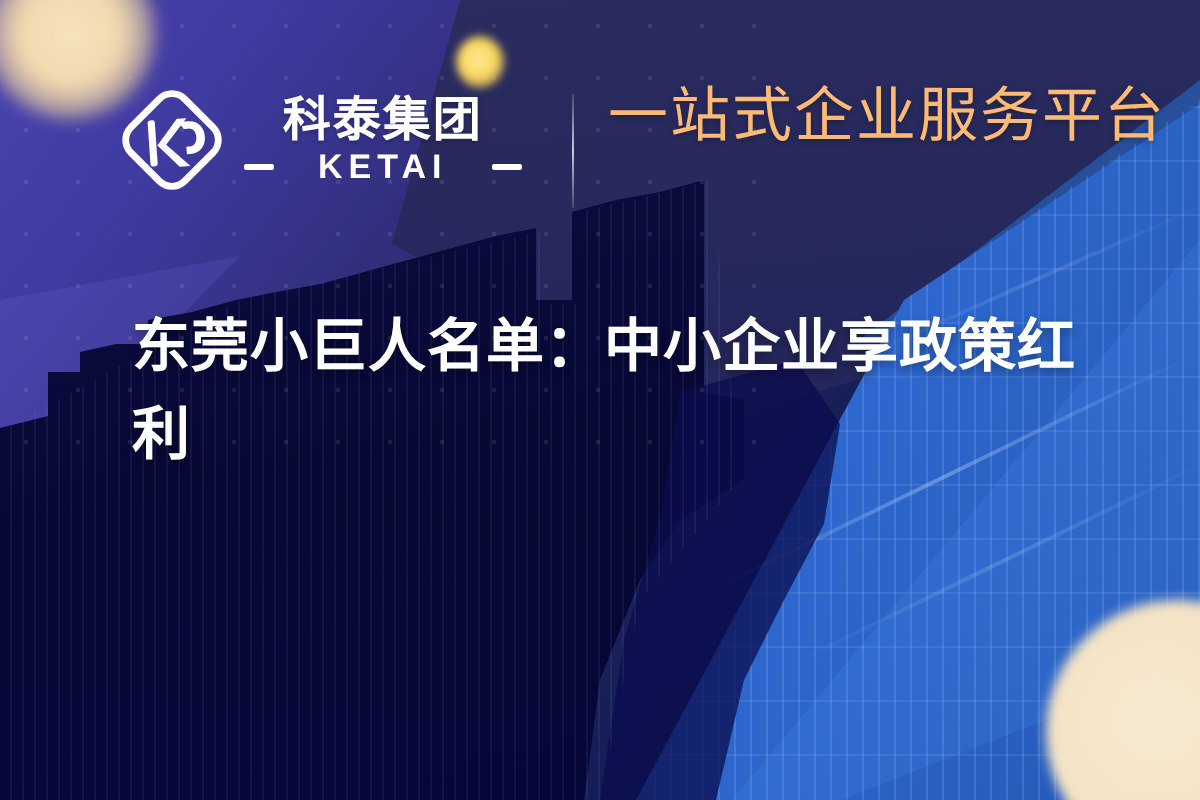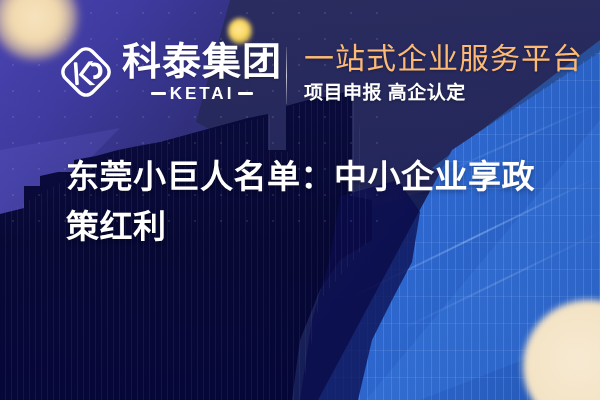--- a/index.html
+++ b/index.html
@@ -203,31 +203,31 @@
     flex: 0 0 auto;
   }
   .logo-text {
     display: flex;
     flex-direction: column;
     align-items: center;
     margin-left: 8px;
   }
   .logo-cn {
     color: #ffffff;
-    font-size: 39px;
+    font-size: 24px;
     font-weight: bold;
     letter-spacing: 1px;
     line-height: 1.05;
     white-space: nowrap;
     text-shadow: 0 1px 2px rgba(0,0,0,.25);
   }
   .logo-en-row {
     display: flex;
     align-items: center;
-    gap: 4px;
+    gap: 22px;
     margin-top: 2px;
   }
   .logo-en-row .dash {
     display: block;
     width: 15px; height: 3px;
     background: #ffffff;
     border-radius: 1px;
   }
   .logo-en {
     color: #ffffff;
@@ -270,21 +270,21 @@
     white-space: nowrap;
     text-shadow: 0 1px 3px rgba(0,0,0,.35);
   }
 
   
   .title {
     position: absolute;
     left: 66px; top: 152px;
     width: 480px;
     color: #ffffff;
-    font-size: 33px;
+    font-size: 29px;
     font-weight: bold;
     line-height: 1.52;
     letter-spacing: .5px;
     text-shadow: 0 2px 5px rgba(0,0,0,.32);
   }
 </style>
 </head>
 <body>
 
 <div class="banner">
@@ -331,18 +331,17 @@
         <span class="logo-en">KETAI</span>
         <i class="dash"></i>
       </span>
     </span>
   </div>
 
   <div class="divider"></div>
 
   <div class="slogan">
     <span class="slogan-main">一站式企业服务平台</span>
-    <span class="slogan-sub">项目申报 高企认定</span>
   </div>
 
   <div class="title">东莞小巨人名单：中小企业享政策红利</div>
 
 </div>
 
 </body></html>

